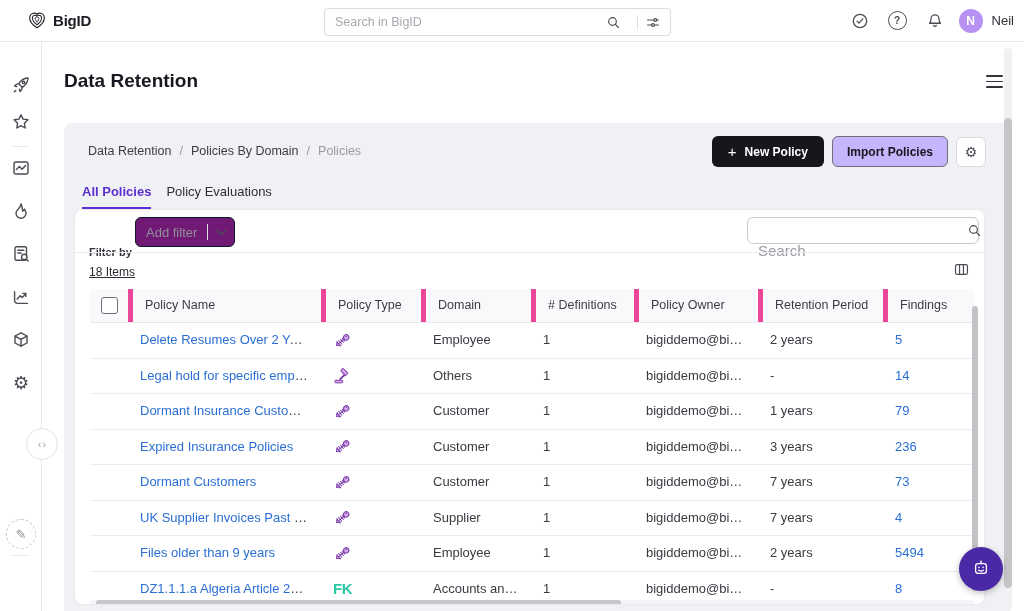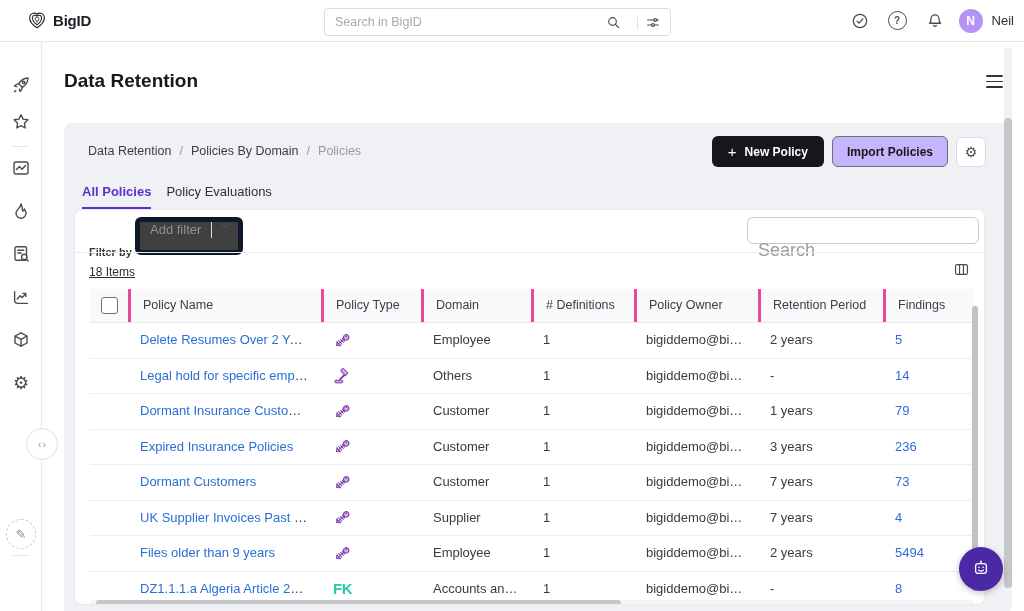--- a/index.html
+++ b/index.html
@@ -64,41 +64,41 @@
   .btn-gear{width:28px;height:28px;background:#fff;border:1px solid #d7d7dd;border-radius:6px;
     display:flex;align-items:center;justify-content:center;cursor:pointer;font-size:14px;color:#4b4b54;}
   .tabs{position:absolute;left:18px;top:61px;display:flex;gap:15px;font-size:13px;}
   .tab{padding-bottom:8px;cursor:pointer;color:#2f2f38;}
   .tab.active{color:#5b2ed1;font-weight:700;border-bottom:2.5px solid #5b2ed1;}
 
   
   .panel{position:absolute;left:10px;top:86px;width:911px;height:396px;background:#fff;
     border-radius:8px;border:1px solid #ebebee;box-sizing:border-box;overflow:hidden;}
   .filter-label{position:absolute;left:14px;top:16px;font-size:11px;font-weight:700;color:#33333b;margin-top:20px;}
-  .add-filter{position:absolute;left:60px;top:7px;height:28px;border:5px solid #0f172a;border-radius:6px;
-    display:flex;align-items:flex-start;background:#404040;cursor:pointer;}
+  .add-filter{position:absolute;left:60px;top:7px;height:28px;border:1px solid #0f172a;border-radius:6px;
+    display:flex;align-items:center;background:#701a75;cursor:pointer;}
   .add-filter .af-text{font-size:13px;color:#8f8f98;padding:0 10px;}
   .af-div{width:1px;height:16px;background:#dcdce1;}
   .af-chev{width:26px;display:flex;align-items:center;justify-content:center;}
   .panel-search{position:absolute;right:5px;top:7px;width:232px;height:27px;border:1px solid #c9c9cf;
     border-radius:6px;display:flex;align-items:center;background:#fff;box-sizing:border-box;}
-  .panel-search input{border:0;outline:0;flex:1;padding:0 10px;font-size:18px;background:transparent;
+  .panel-search input{border:0;outline:0;flex:1;padding:0 10px;font-size:15px;background:transparent;
     font-family:"Liberation Sans", sans-serif;color:#3a3a42;margin-top:40px;}
   .panel-search input::placeholder{color:#9a9aa2;}
   .panel-search .ps-ic{padding-right:8px;}
   .panel-div{position:absolute;left:0;top:42px;width:100%;height:1px;background:#ececf0;}
   .items-count{position:absolute;left:14px;top:55px;font-size:12px;color:#2c2c34;text-decoration:underline;}
   .cols-icon{position:absolute;right:14px;top:51px;cursor:pointer;}
 
   
   .table{position:absolute;left:15px;top:79px;width:884px;}
   .thead,.trow{display:grid;grid-template-columns:38px 193px 100px 110px 103px 124px 125px 91px;}
   .thead{background:#f9f9fb;border-bottom:1px solid #e8e8eb;height:33px;}
   .hcell{font-size:12.5px;color:#3c3c44;line-height:33px;padding:0 12px;white-space:nowrap;
-    overflow:hidden;border-left:3px solid #ec4899;box-sizing:border-box;}
+    overflow:hidden;border-left:5px solid #ec4899;box-sizing:border-box;}
   .hcell:first-child{border-left:0;display:flex;align-items:center;justify-content:center;padding:0;}
   .checkbox{width:15px;height:15px;border:1.6px solid #6f6f78;border-radius:3px;background:#fff;cursor:pointer;}
   .trow{height:34.5px;border-bottom:1px solid #ededf0;background:#fff;}
   .tcell{font-size:13px;color:#3a3a42;line-height:34.5px;padding:0 12px;white-space:nowrap;
     overflow:hidden;text-overflow:ellipsis;box-sizing:border-box;}
   .tcell a{text-decoration:none;color:#2b6fd4;cursor:pointer;}
   .c-type{display:flex;align-items:center;}
   .fkicon{color:#2bc9a8;font-weight:800;font-size:15px;letter-spacing:-.5px;}
   .vscroll{position:absolute;left:897px;top:96px;width:6px;height:285px;background:#c2c2c7;border-radius:3px;}
   .hscroll-track{position:absolute;left:15px;top:390px;width:884px;height:6px;background:#f4f4f6;border-radius:3px;}

